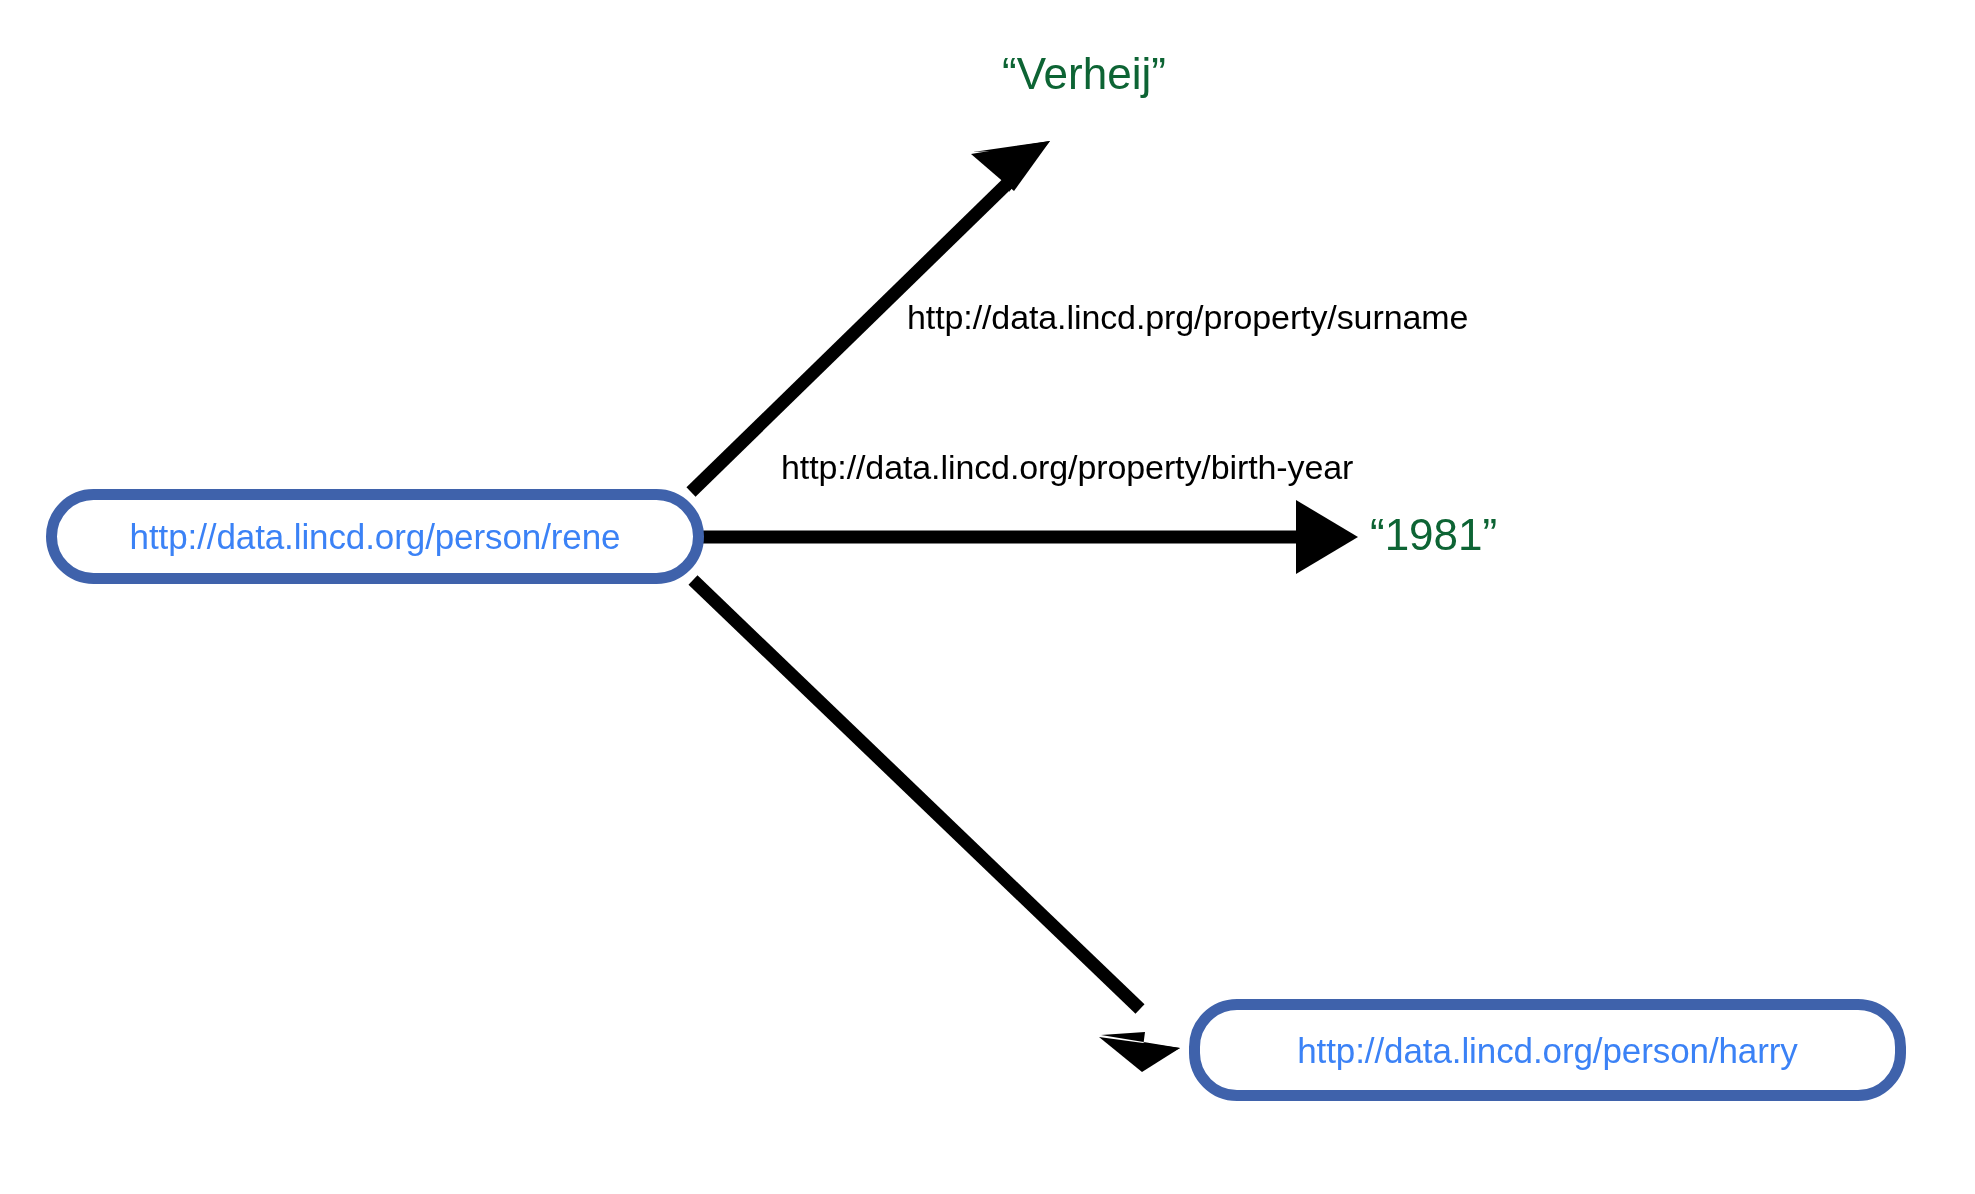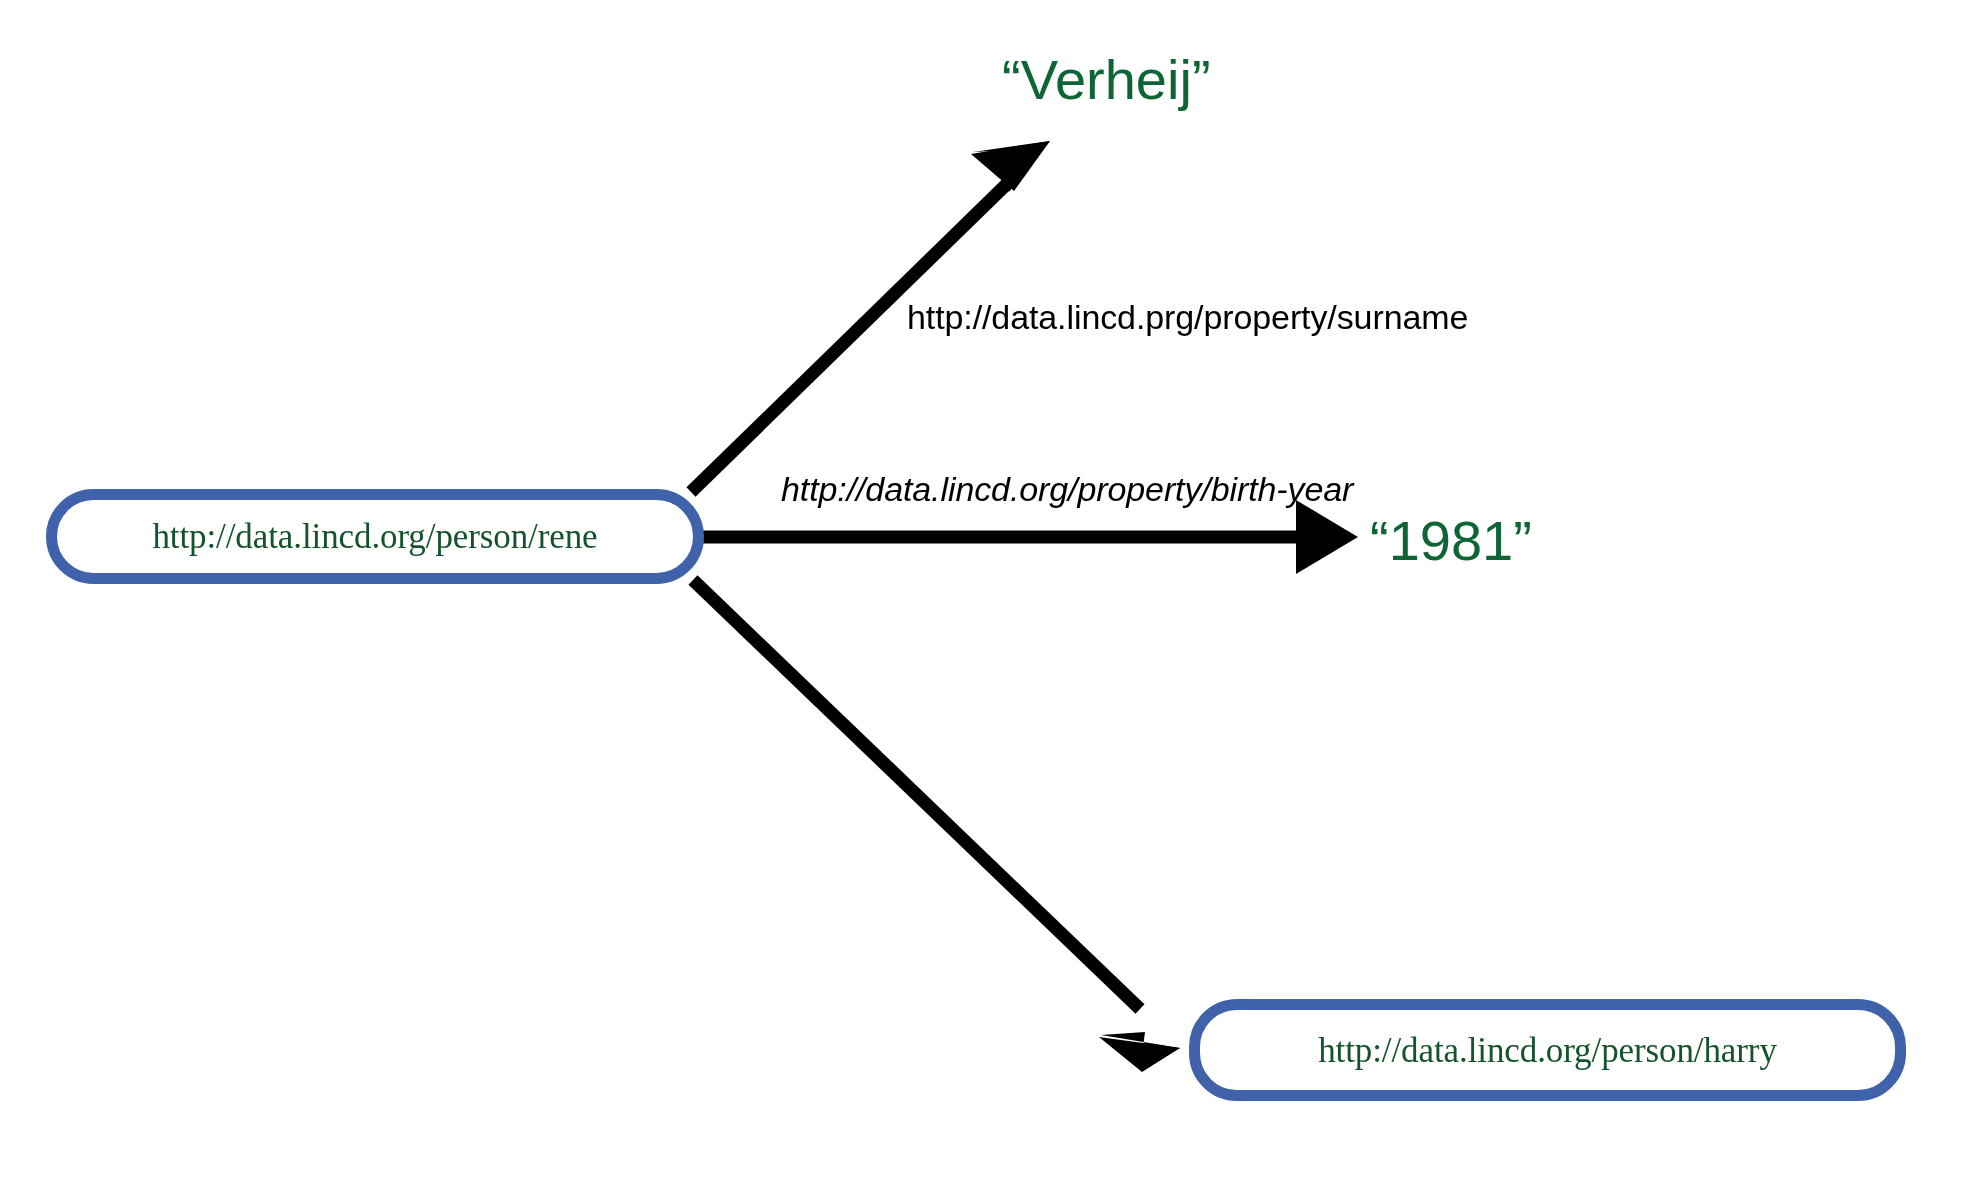--- a/index.html
+++ b/index.html
@@ -32,47 +32,46 @@
     box-sizing: border-box;
     background: #ffffff;
     border-style: solid;
     border-width: 11px;
     border-radius: 48px;
     display: flex;
     align-items: center;
     justify-content: center;
   }
   .node-label {
-    color: #14532d;
+    color: #3b82f6;
     font-size: 35px;
     line-height: 1;
     white-space: nowrap;
     letter-spacing: -0.1px;
-    font-family: Liberation Serif, serif;
   }
 
   #node-rene {
     left: 46px;
     top: 489px;
     width: 658px;
     height: 95px;
   }
   #node-harry {
     left: 1189px;
     top: 999px;
     width: 717px;
     height: 102px;
   }
 
   
   .literal {
     position: absolute;
     white-space: nowrap;
     line-height: 1;
-    font-size: 56px;
+    font-size: 44px;
   }
   #literal-surname {
     left: 1002px;
     top: 52px;
   }
   #literal-birthyear {
     left: 1370px;
     top: 513px;
   }
 
@@ -84,22 +83,21 @@
     font-size: 34px;
     line-height: 1;
     letter-spacing: -0.1px;
   }
   #edge-label-surname {
     left: 907px;
     top: 300px;
   }
   #edge-label-birthyear {
     left: 781px;
-    top: 472px;
-    font-style: italic;
+    top: 450px;
   }
   #edge-label-hasfriend {
     left: 901px;
     top: 694px;
   }
 </style>
 </head>
 <body>
 
 <div id="canvas" style="background: rgb(255, 255, 255);">

